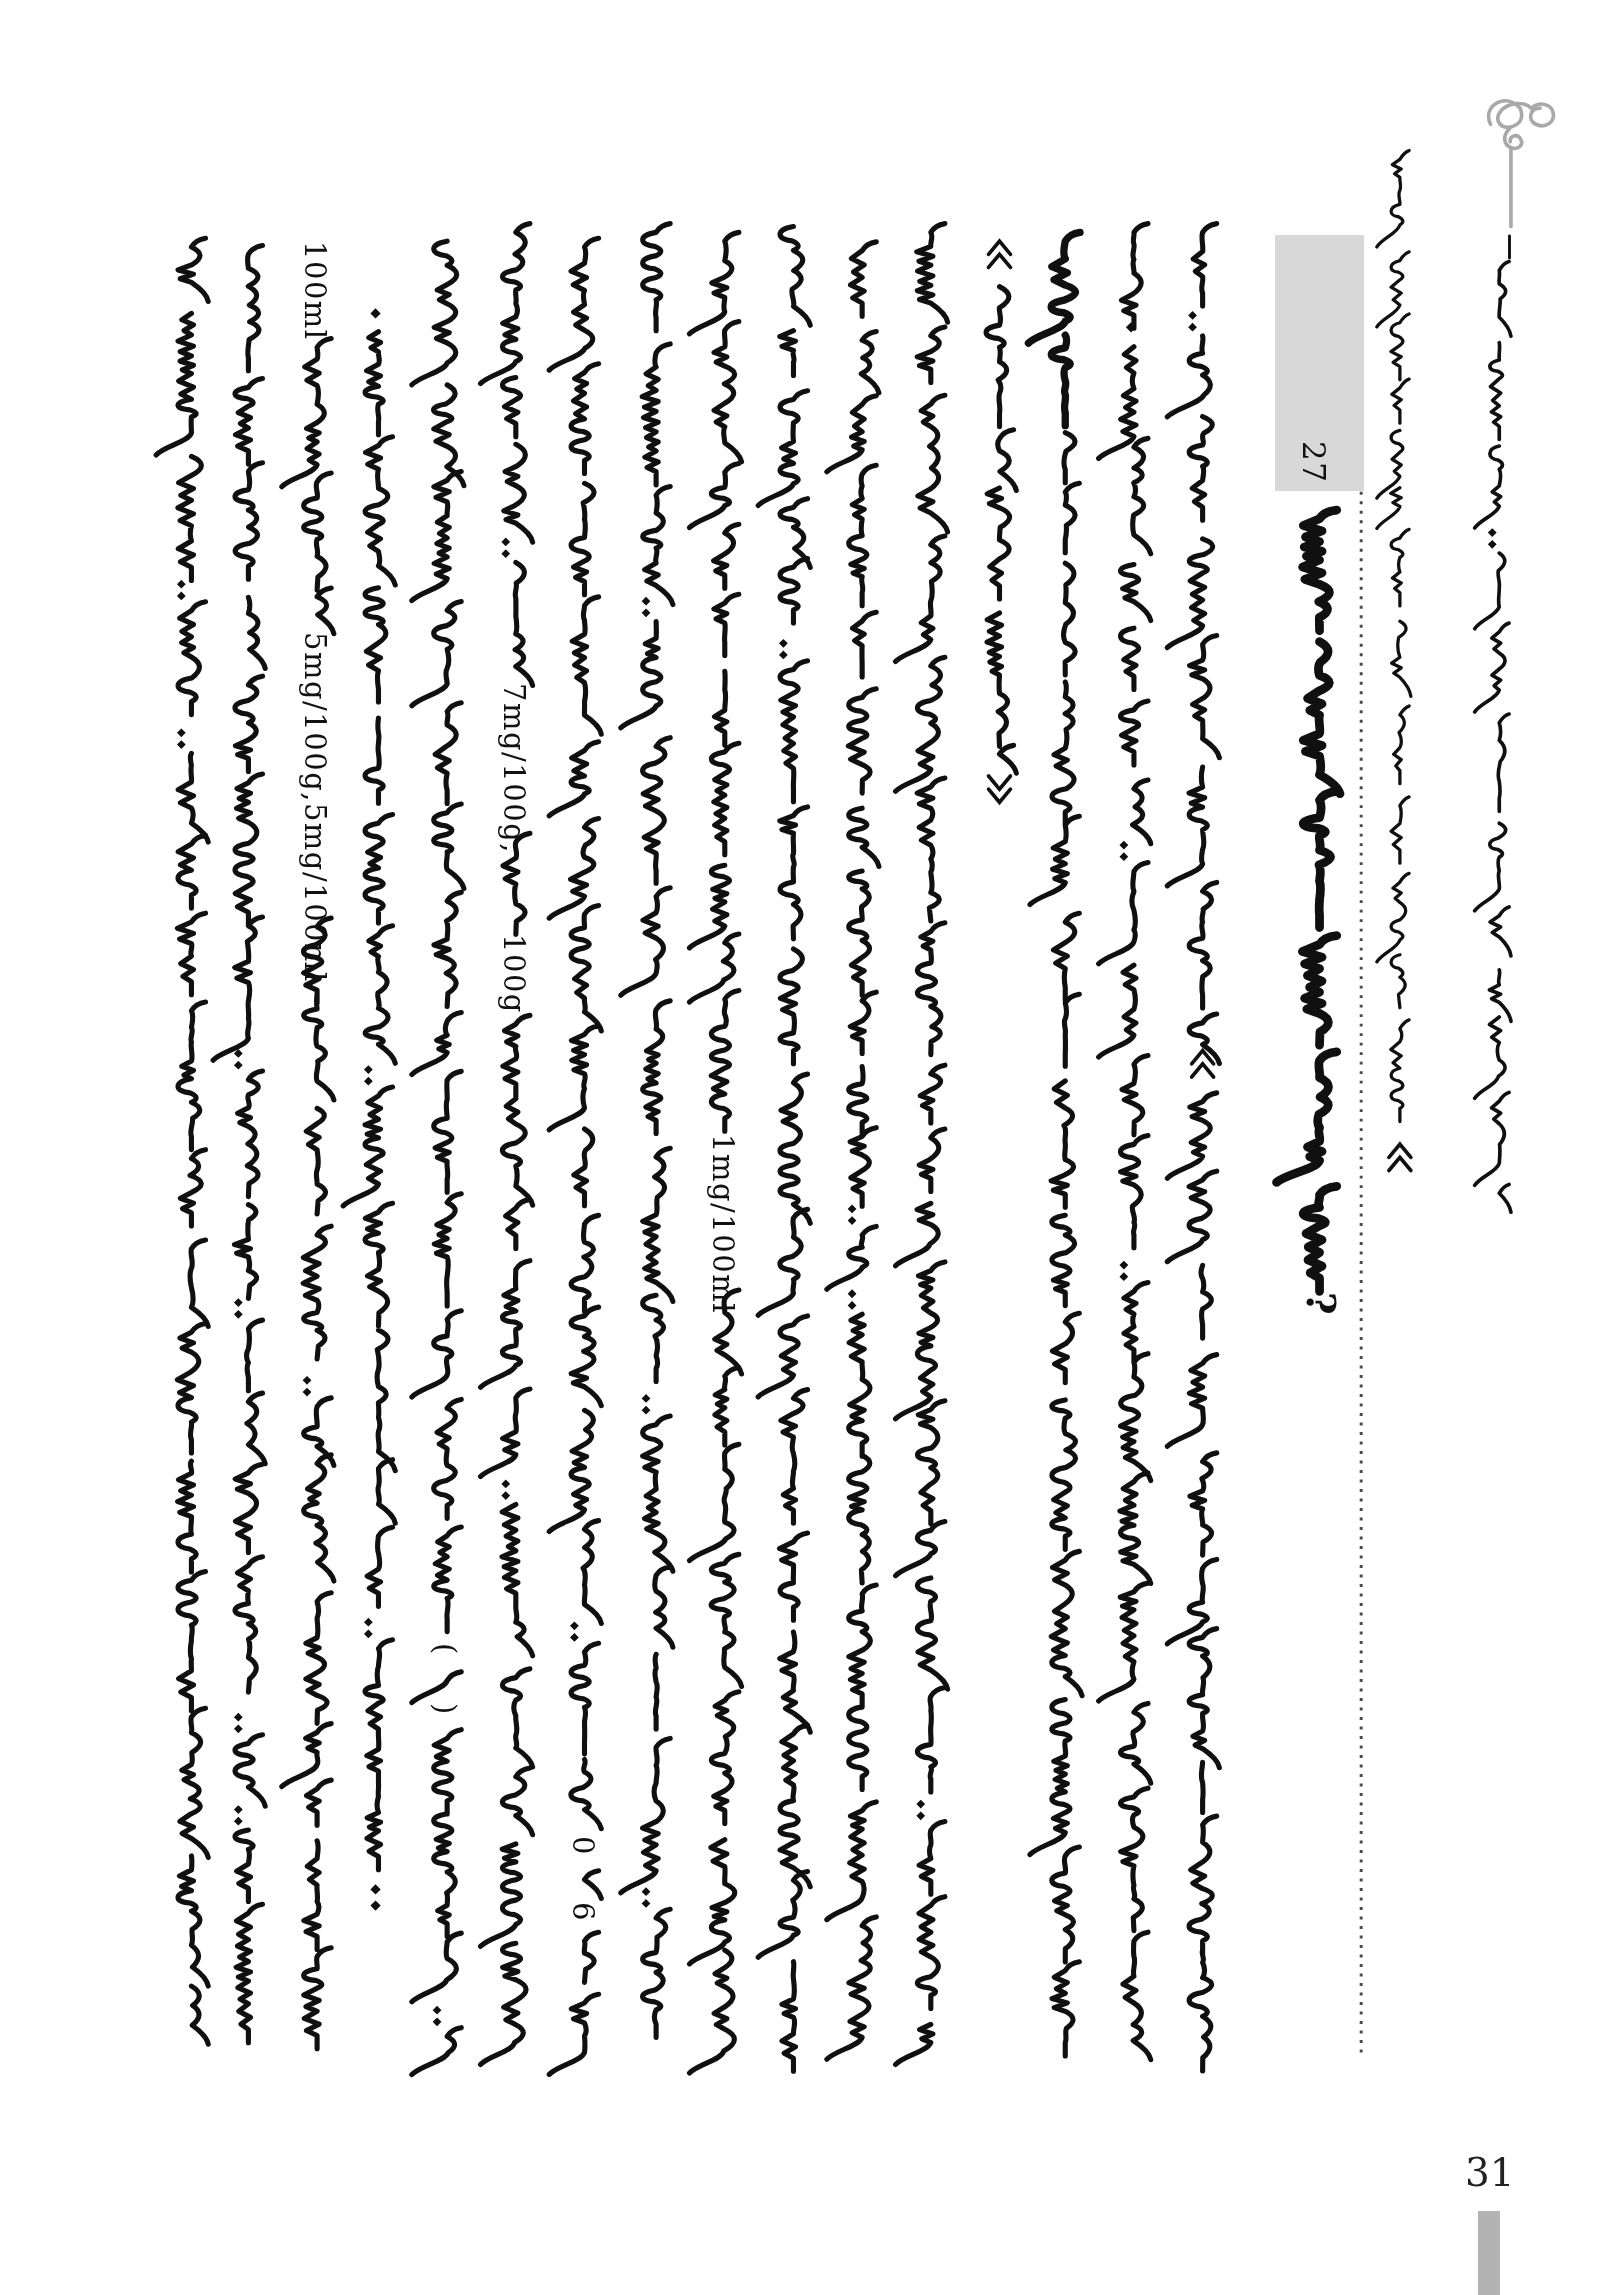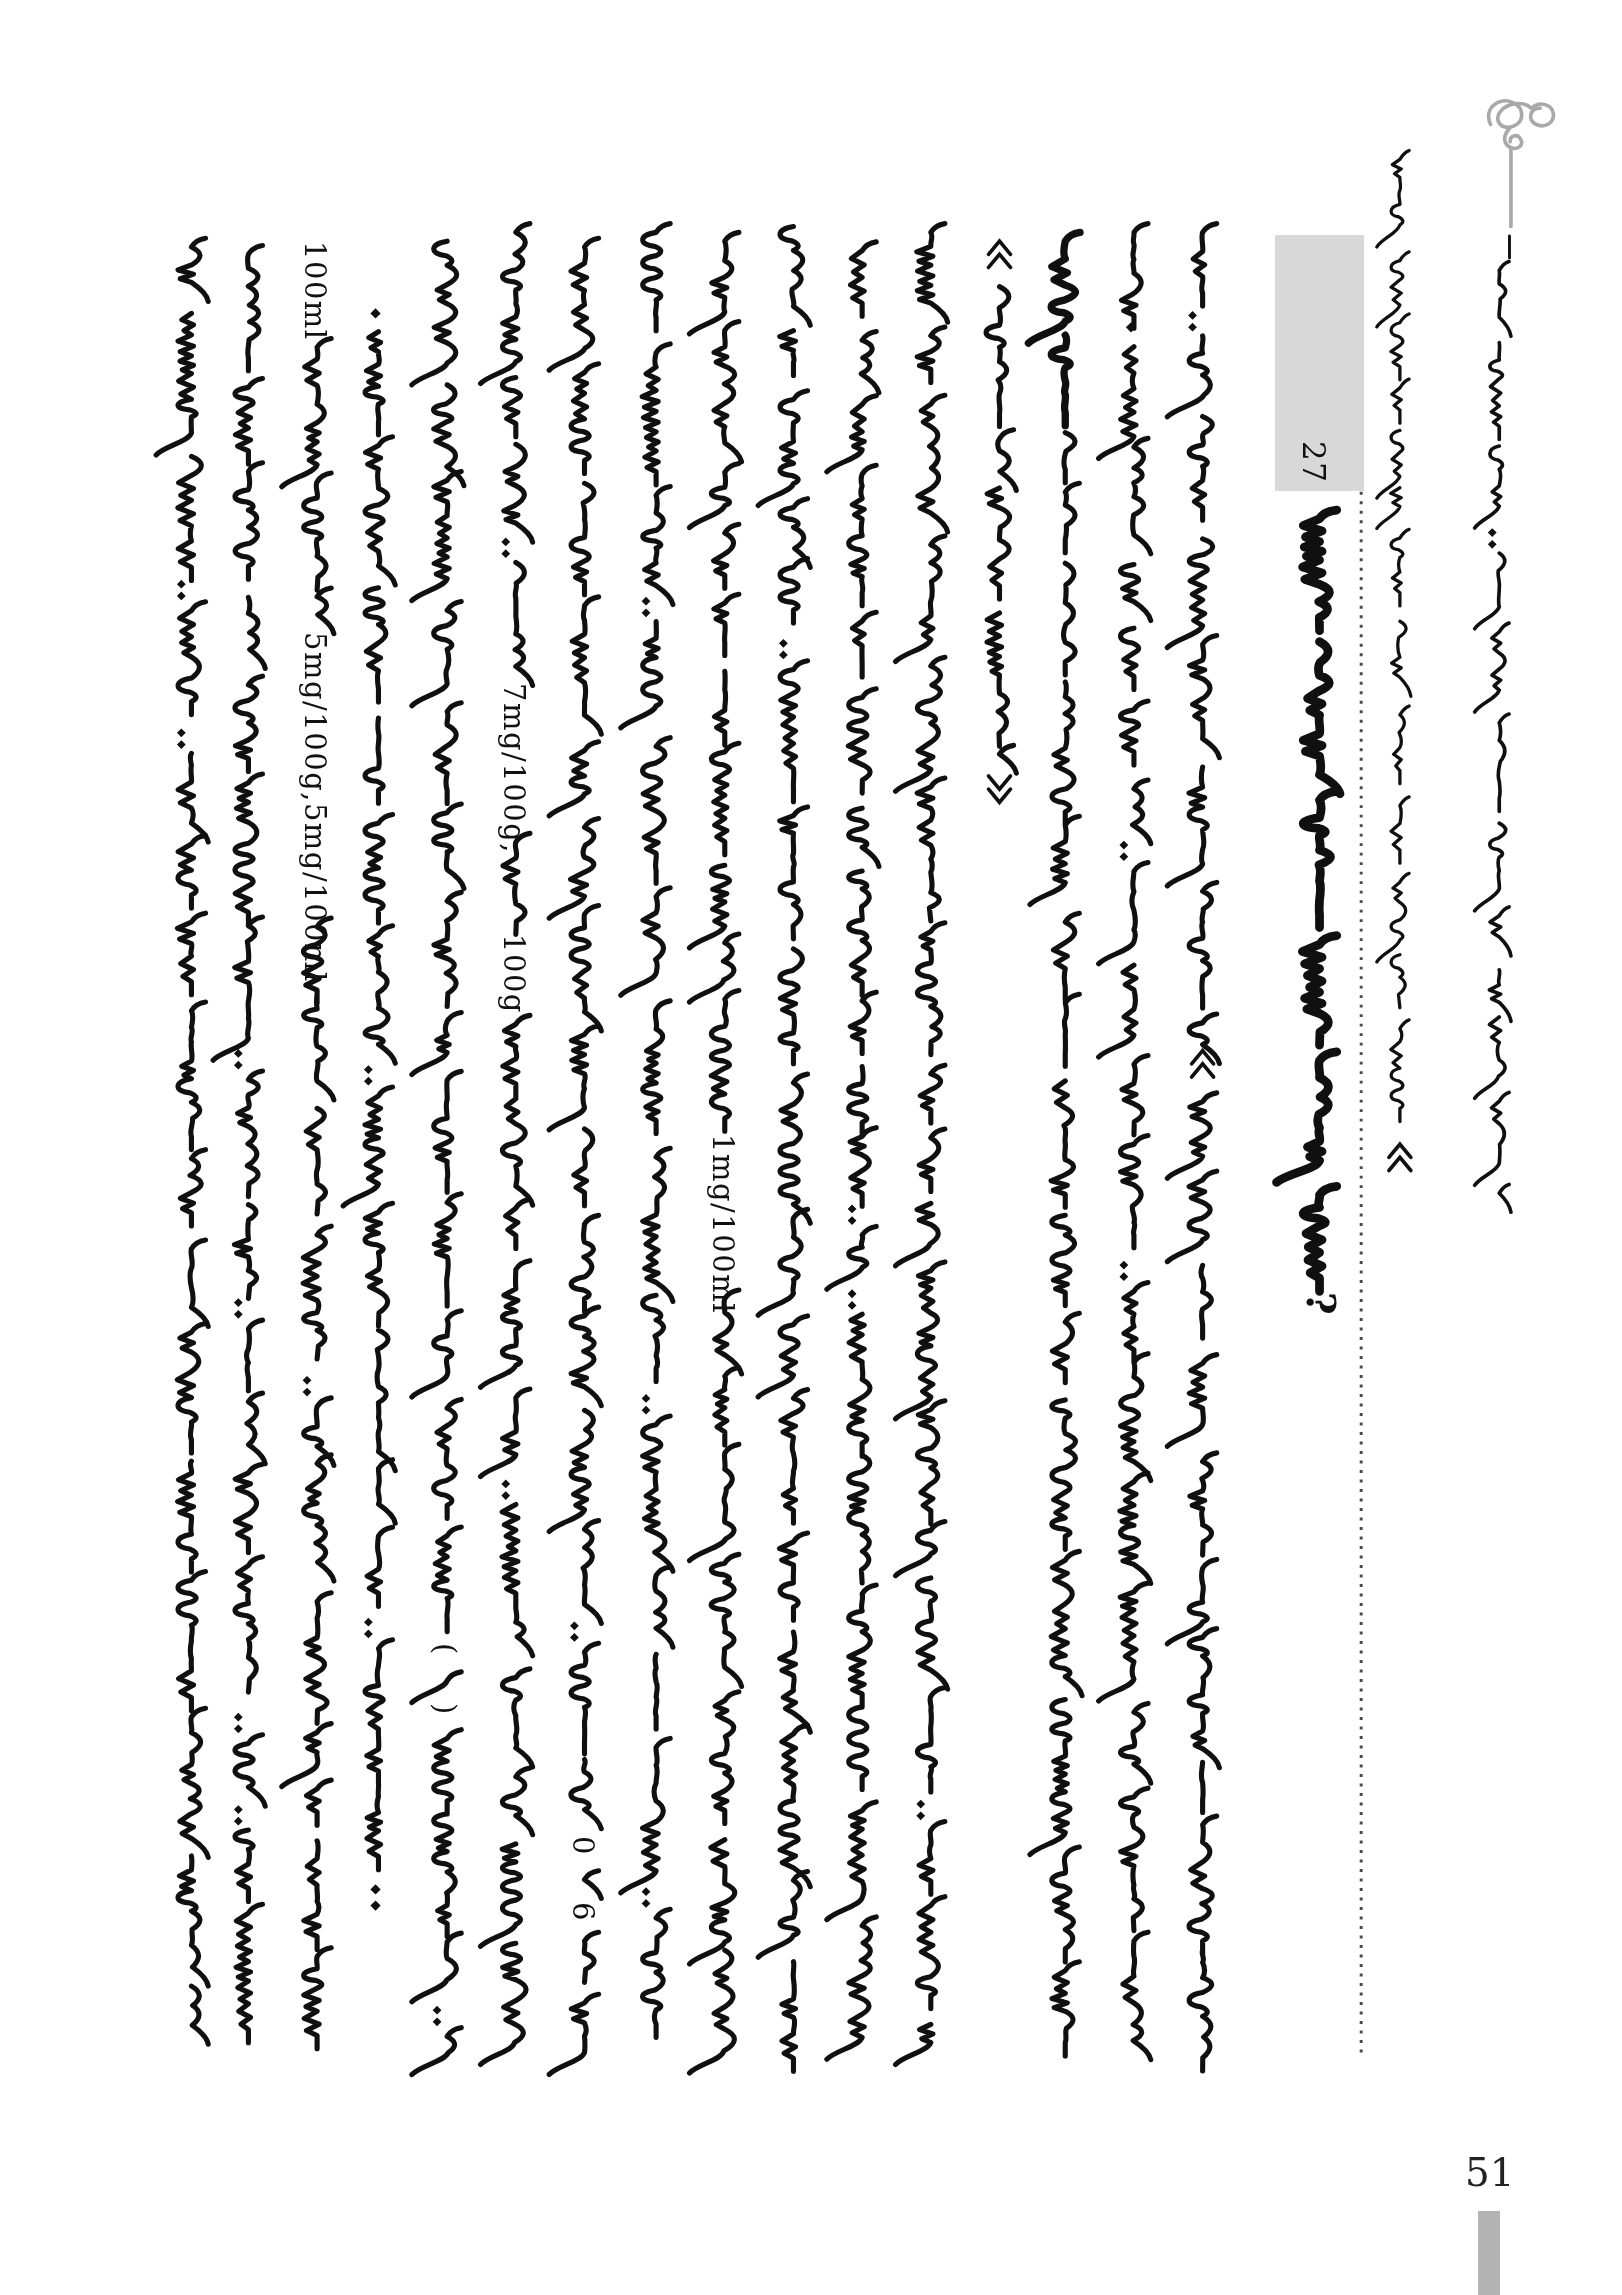--- a/index.html
+++ b/index.html
@@ -138,16 +138,16 @@
       <span class="frag" style="left: 300px; top: 632px;">5mg/100g,5mg/100ml</span>
       <span class="frag" style="left: 499px; top: 683px;">7mg/100g,</span>
       <span class="frag" style="left: 499px; top: 934px;">100g</span>
       <span class="frag" style="left: 708px; top: 1134px;">1mg/100ml</span>
       <span class="frag" style="left: 568px; top: 1836px;">0</span>
       <span class="frag" style="left: 568px; top: 1902px;">6</span>
       <span class="frag" style="left: 430px; top: 1643px;">(</span>
       <span class="frag" style="left: 430px; top: 1703px;">)</span>
     </div>
 
-  <span class="page-number">51</span>
+  <span class="page-number">31</span>
   <div class="footer-bar"></div>
 </div>
 
 
 </body></html>

